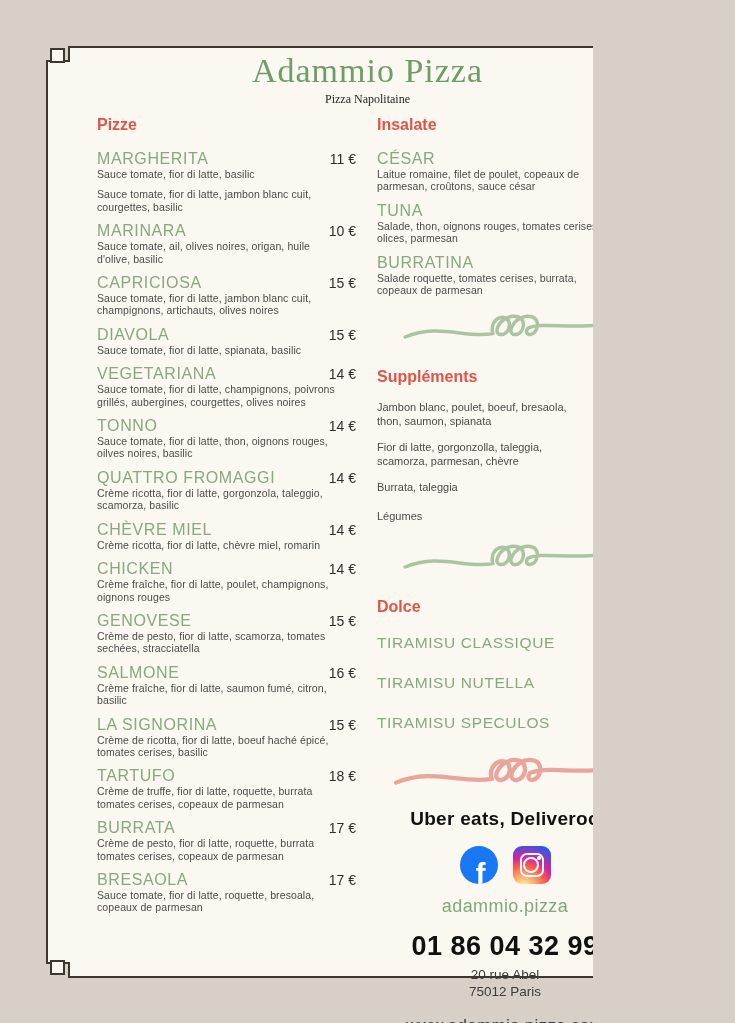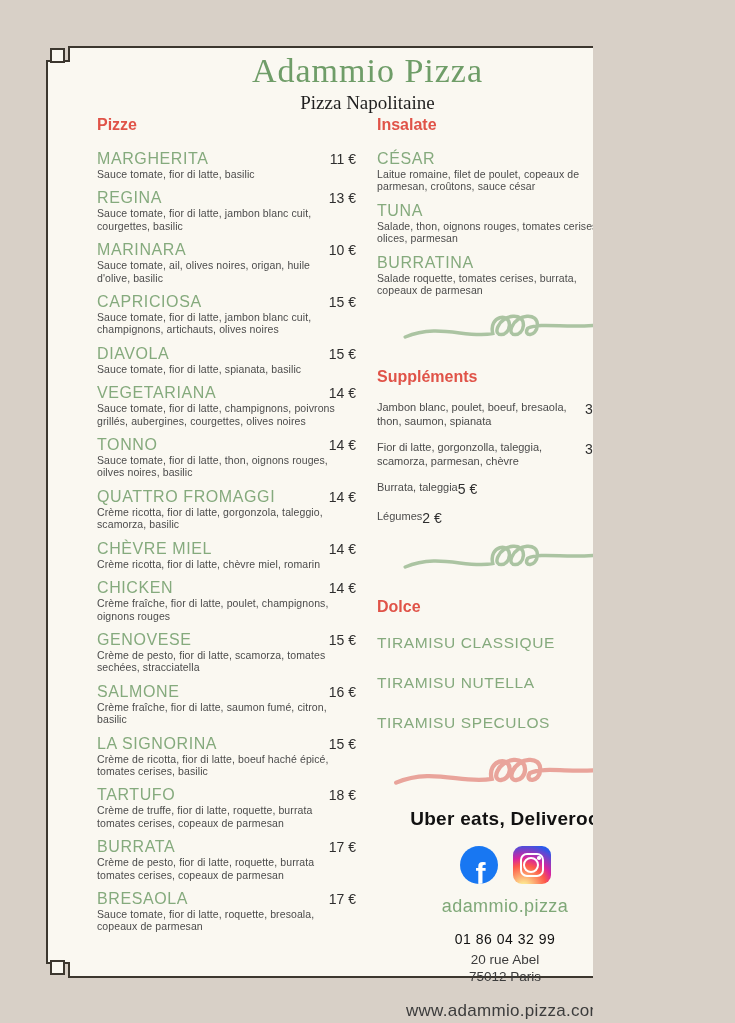--- a/index.html
+++ b/index.html
@@ -1,47 +1,47 @@
 <!DOCTYPE html>
 <html><head>
 <meta charset="utf-8">
 <style>
   html,body{margin:0;padding:0;}
   body{background:#d8d0c7;font-family:"Liberation Sans",sans-serif;}
   .page{position:relative;width:593px;height:1023px;background:#d8d0c7;overflow:hidden;}
   .frame-svg{position:absolute;top:0;left:0;}
   .header{position:absolute;top:52px;left:0;width:735px;text-align:center;}
   .title{font-family:"Liberation Serif",serif;font-size:34px;color:#6f9d68;letter-spacing:1px;line-height:38px;}
-  .subtitle{font-family:"Liberation Serif",serif;font-size:19px;color:#1f1f1f;margin-top:2px;}
+  .subtitle{font-family:"Liberation Serif",serif;font-size:12px;color:#1f1f1f;margin-top:2px;}
   .col{position:absolute;top:116px;}
   .col-left{left:97px;width:259px;}
   .col-right{left:377px;width:256px;}
   .section-header{font-size:16px;font-weight:bold;color:#e05348;margin-bottom:15px;}
   .item{margin-bottom:8px;}
   .item-head{display:flex;justify-content:space-between;align-items:baseline;}
   .item-name{font-size:16px;line-height:19px;color:#85aa7d;letter-spacing:0.6px;}
   .item-price{font-size:14px;color:#2e2e2e;white-space:nowrap;}
   .item-desc{font-size:10.5px;line-height:12.4px;color:#4b4b4b;max-width:238px;letter-spacing:0.1px;}
-  .supp-row{display:flex;justify-content:flex-start;margin-bottom:13px;}
+  .supp-row{display:flex;justify-content:space-between;margin-bottom:13px;}
   .supp-desc{font-size:11px;line-height:13.5px;color:#4b4b4b;max-width:208px;}
   .supp-price{font-size:14px;color:#2e2e2e;white-space:nowrap;}
   .dolce-row{display:flex;justify-content:space-between;align-items:baseline;margin-bottom:22px;}
   .dolce-name{font-size:15.5px;color:#85aa7d;letter-spacing:0.6px;}
   .divider{display:flex;justify-content:center;margin:14px 0 18px 0;}
   .footer{text-align:center;margin-top:2px;}
   .delivery{font-size:19px;font-weight:bold;color:#111;letter-spacing:0.3px;}
   .social-row{display:flex;justify-content:center;gap:15px;margin-top:16px;}
   .fb{width:38px;height:38px;border-radius:50%;background:#1877f2;overflow:hidden;display:flex;justify-content:center;align-items:flex-end;}
   .fb span{color:#fff;font-weight:bold;font-size:30px;line-height:30px;margin-bottom:-5px;margin-left:4px;}
   .ig{position:relative;width:38px;height:38px;border-radius:9px;background:radial-gradient(circle at 28% 110%,#fdf497 0%,#fdf497 5%,#fd5949 45%,#d6249f 60%,#285AEB 90%);}
   .ig-frame{position:absolute;top:7px;left:7px;right:7px;bottom:7px;border:2.5px solid #fff;border-radius:7px;}
   .ig-lens{position:absolute;top:50%;left:50%;width:12px;height:12px;margin:-8.5px 0 0 -8.5px;border:2.5px solid #fff;border-radius:50%;}
   .ig-dot{position:absolute;top:10px;right:10px;width:3.5px;height:3.5px;background:#fff;border-radius:50%;}
   .handle{font-size:18px;color:#7fa878;margin-top:12px;letter-spacing:0.4px;}
-  .phone{font-size:14px;font-weight:normal;color:#111;margin-top:14px;letter-spacing:0.5px;}
+  .phone{font-size:27px;font-weight:bold;color:#111;margin-top:14px;letter-spacing:0.5px;}
   .addr{font-size:13.5px;color:#3c3c3c;line-height:17px;margin-top:4px;}
   .website{font-size:17px;color:#3c3c3c;margin-top:16px;letter-spacing:0.3px;}
 </style>
 </head>
 <body>
 
 <div class="page">
 
   <svg class="frame-svg" width="735" height="1023" viewBox="0 0 735 1023">
     <path d="M 69 47 H 668 V 61 H 690 V 963 H 668 V 977 H 69 V 963 H 47 V 61 H 69 V 47 Z" fill="#faf8f1" stroke="#3c372f" stroke-width="2"></path>
@@ -60,24 +60,20 @@
     <div class="section-header">Pizze</div>
 
     <div class="item">
       <div class="item-head">
           <span class="item-name">MARGHERITA</span>
           <span class="item-price">11 €</span>
         </div>
       <div class="item-desc">Sauce tomate, fior di latte, basilic</div>
     </div>
     <div class="item">
-      <div class="item-head">
-          <span class="item-name">REGINA</span>
-          <span class="item-price">13 €</span>
-        </div>
       <div class="item-desc">Sauce tomate, fior di latte, jambon blanc cuit, courgettes, basilic</div>
     </div>
     <div class="item">
       <div class="item-head">
           <span class="item-name">MARINARA</span>
           <span class="item-price">10 €</span>
         </div>
       <div class="item-desc">Sauce tomate, ail, olives noires, origan, huile d'olive, basilic</div>
     </div>
     <div class="item">

